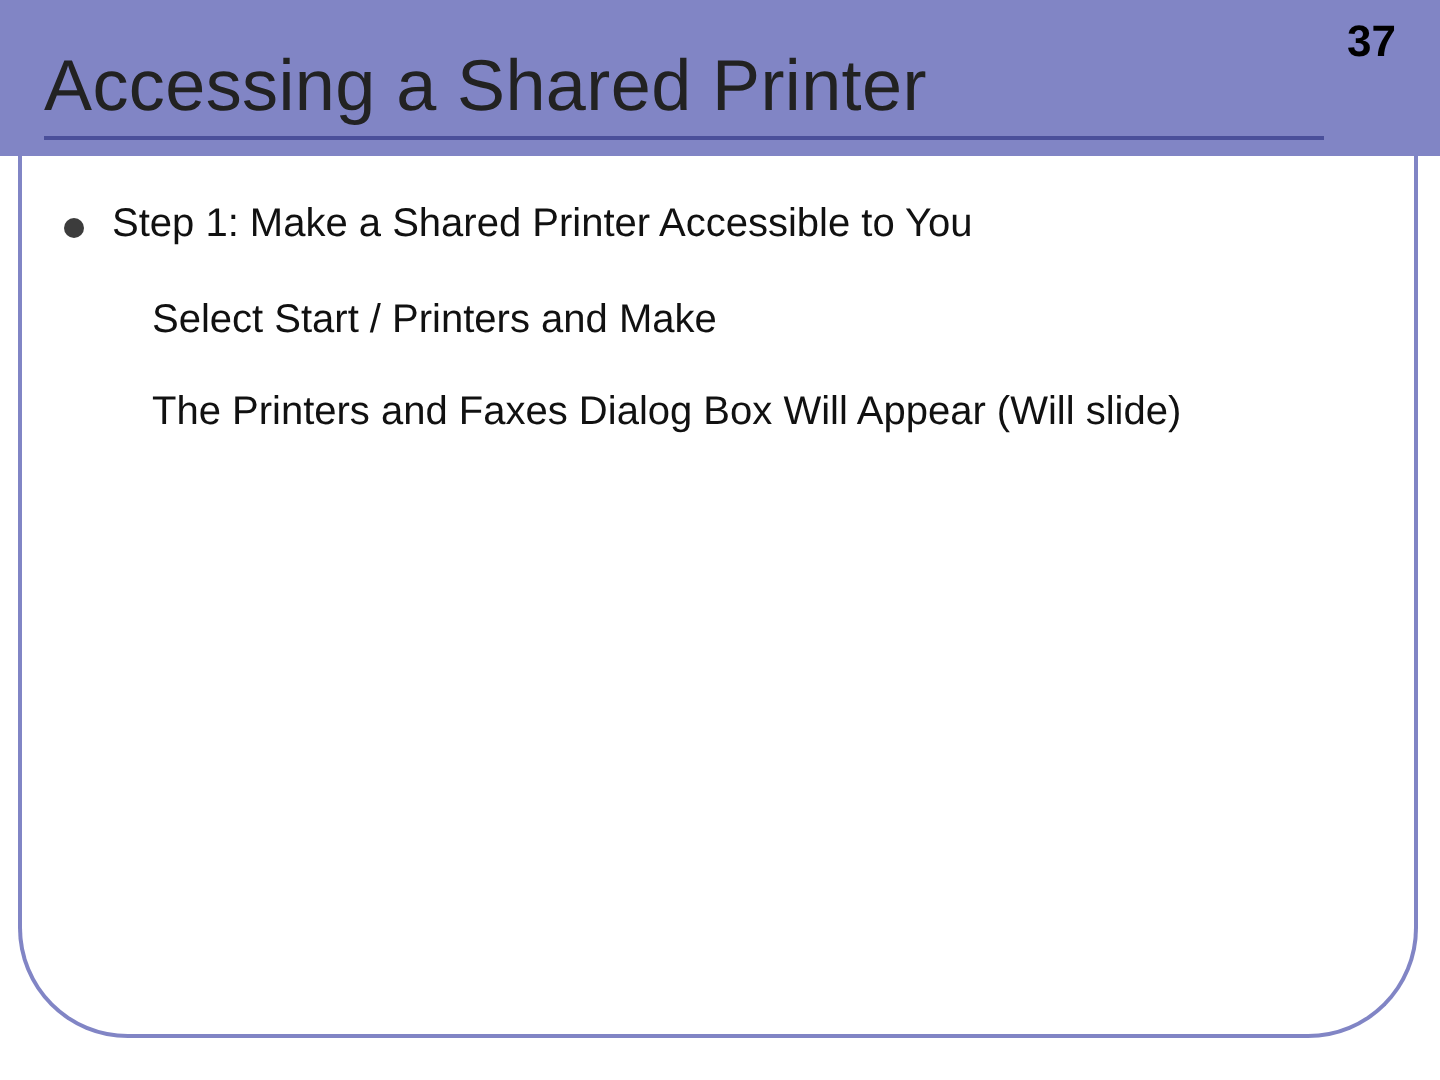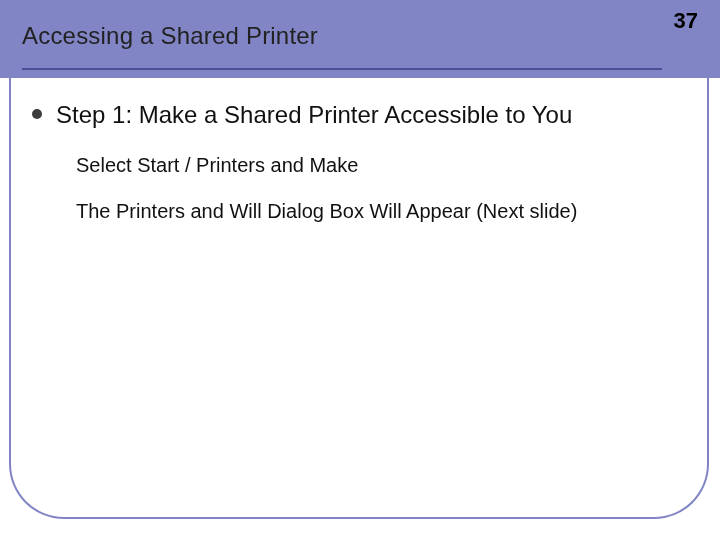--- a/index.html
+++ b/index.html
@@ -16,21 +16,21 @@
     top: 0;
     left: 0;
     width: 720px;
     height: 78px;
     background: #8185c5;
   }
   .slide-title {
     position: absolute;
     top: 22px;
     left: 22px;
-    font-size: 24px;
+    font-size: 36px;
     font-weight: 400;
     color: #222222;
     letter-spacing: 0.2px;
   }
   .page-number {
     position: absolute;
     top: 8px;
     right: 22px;
     font-size: 22px;
     font-weight: 700;
@@ -70,21 +70,21 @@
   .bullet-dot {
     width: 10px;
     height: 10px;
     border-radius: 50%;
     background: #3c3c3c;
     margin-top: 9px;
     margin-right: 14px;
     flex-shrink: 0;
   }
   .bullet-text {
-    font-size: 24px;
+    font-size: 20px;
     color: #111111;
     line-height: 1.25;
   }
   .sub-item {
     margin-left: 44px;
     font-size: 20px;
     color: #111111;
     line-height: 1.3;
     margin-bottom: 20px;
   }
@@ -105,14 +105,14 @@
 <div class="title-underline"></div>
 
 <div class="body-frame"></div>
 
 <div class="content">
   <div class="bullet-row">
     <div class="bullet-dot"></div>
     <div class="bullet-text">Step 1: Make a Shared Printer Accessible to You</div>
   </div>
   <div class="sub-item">Select Start / Printers and Make</div>
-  <div class="sub-item indented-cont">The Printers and Will Dialog Box Will Appear (Next slide)</div>
+  <div class="sub-item indented-cont">The Printers and Faxes Dialog Box Will Appear (Will slide)</div>
 </div>
 
 </body></html>

